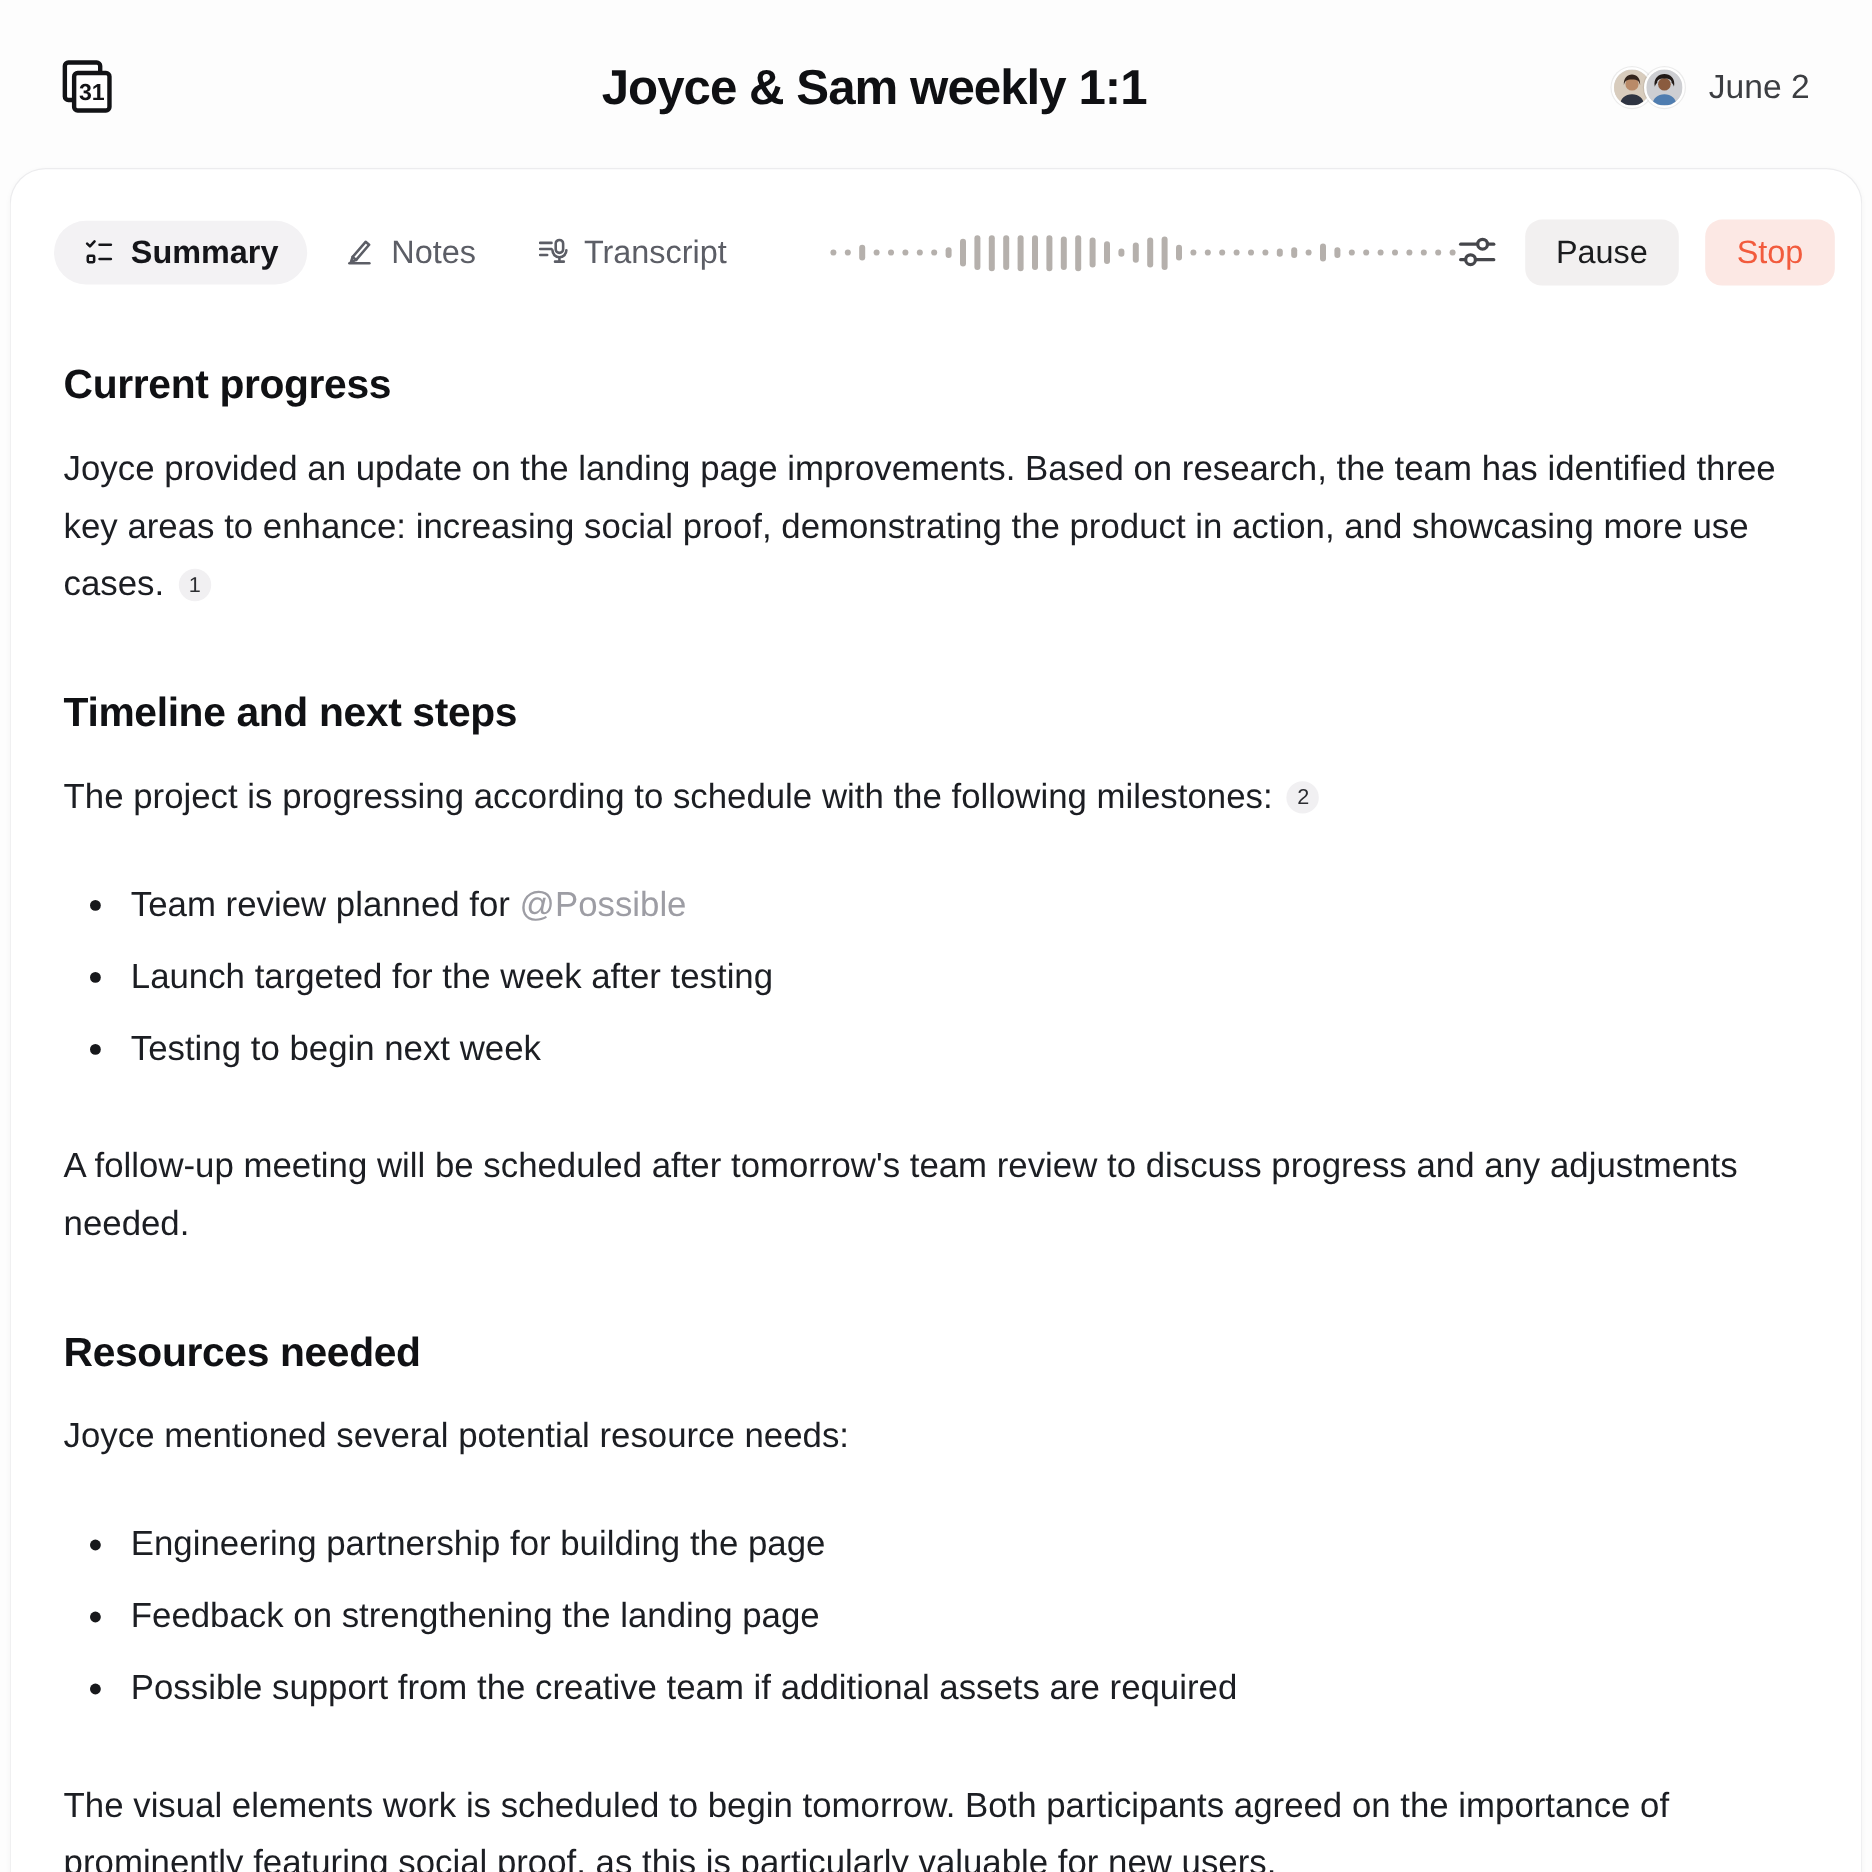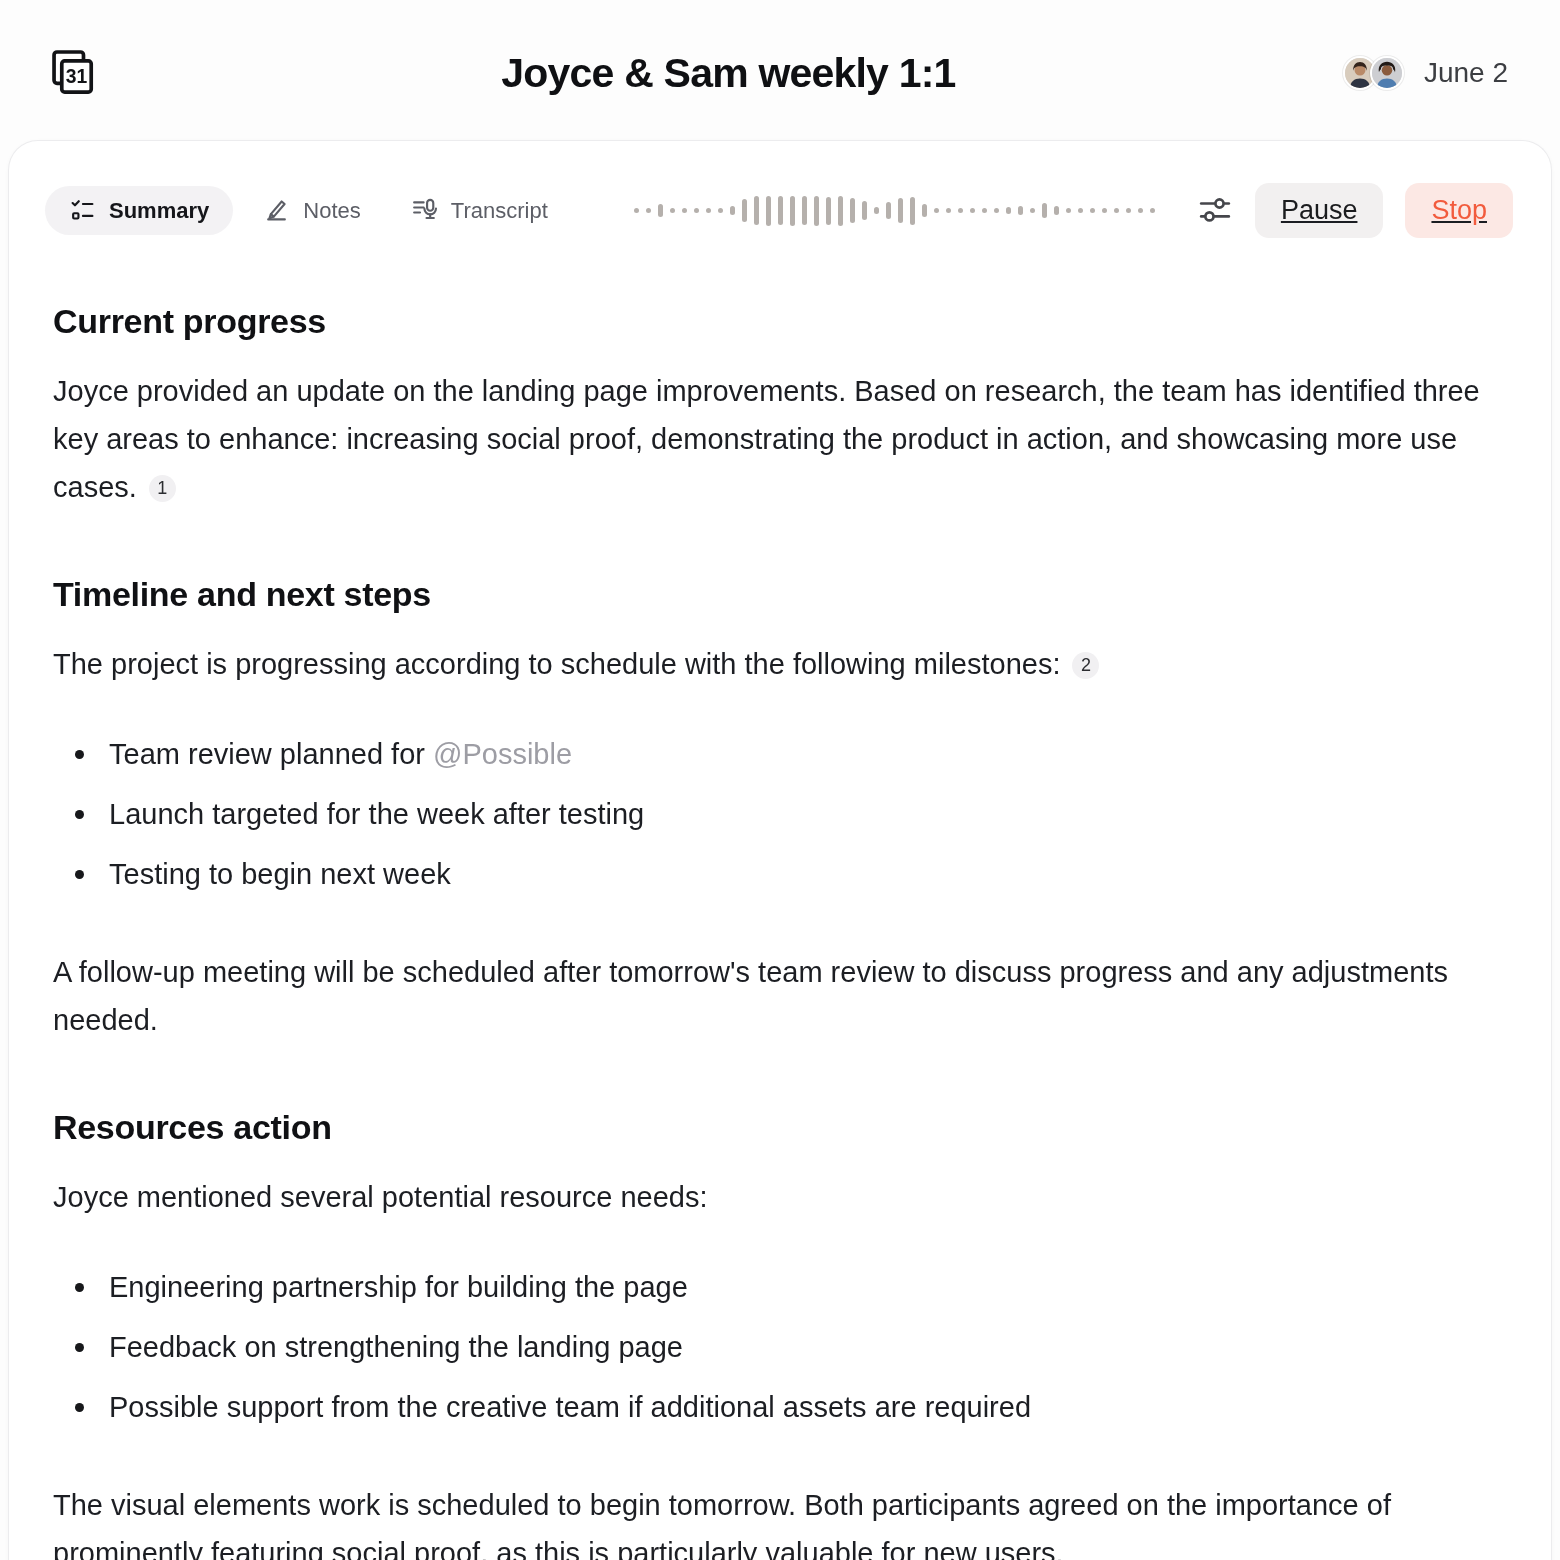--- a/index.html
+++ b/index.html
@@ -31,32 +31,32 @@
     background:#fff; border:1.5px solid var(--card-border,#ececee); border-bottom:none;
     border-radius:30px 30px 0 0;
     box-shadow:0 1px 4px rgba(0,0,0,.03);
   }
 
   
   .toolbar { display:flex; align-items:center; padding:42px 38px 0 36px; }
   .tab-bar { display:flex; align-items:center; gap:10px; }
   .tab {
     display:inline-flex; align-items:center; gap:13px;
-    font-family:inherit; font-size:22px; color:var(--muted-text,#5c5e66);
+    font-family:inherit; font-size:27px; color:var(--muted-text,#5c5e66);
     background:none; border:none; padding:11px 20px; border-radius:28px; cursor:pointer;
   }
   .tab.active { background:var(--active-tab-bg,#f3f2f4); color:#15161a; font-weight:700; padding:11px 24px; }
   .tab-icon { display:inline-flex; width:27px; height:27px; }
   .tab-icon svg { width:27px; height:27px; }
 
   .waveform { display:flex; align-items:center; gap:7px; height:44px; margin-left:66px; }
   .wave-bar { width:5px; border-radius:3px; background:var(--waveform-bar,#b5b0ac); flex:0 0 auto; }
 
   .toolbar-spacer { flex:1 1 auto; }
-  .controls { display:flex; align-items:center; gap:22px;text-decoration:underline; }
+  .controls { display:flex; align-items:center; gap:22px; }
   .icon-btn { background:none; border:none; padding:0; width:36px; height:36px; display:inline-flex; cursor:pointer; }
   .icon-btn svg { width:36px; height:36px; }
   .btn { font-family:inherit; font-size:27px; border:none; border-radius:14px; padding:12px 26px; cursor:pointer; }
   .btn-pause { background:var(--pause-bg,#f2f0f0); color:#1b1c1e; }
   .btn-stop  { background:var(--stop-bg,#fce8e4); color:var(--accent-red,#f25b3d); }
 
   
   .content { padding:0 44px; max-width:1556px; }
   .content h2 { font-size:34px; font-weight:800; letter-spacing:-0.3px; color:#101114; margin:64px 0 0; }
   .content p  { font-size:29px; line-height:48px; margin:26px 0 0; color:#1c1e23; }
@@ -207,21 +207,21 @@
       <h2>Current progress</h2>
       <p><span>Joyce provided an update on the landing page improvements. Based on research, the team has identified three key areas to enhance: increasing social proof, demonstrating the product in action, and showcasing more use cases.</span><span class="badge">1</span></p>
       <h2>Timeline and next steps</h2>
       <p><span>The project is progressing according to schedule with the following milestones:</span><span class="badge">2</span></p>
       <ul>
         <li><span>Team review planned for </span><span class="mention">@Possible</span></li>
         <li><span>Launch targeted for the week after testing</span></li>
         <li><span>Testing to begin next week</span></li>
       </ul>
       <p class="spaced"><span>A follow-up meeting will be scheduled after tomorrow's team review to discuss progress and any adjustments needed.</span></p>
-      <h2>Resources action</h2>
+      <h2>Resources needed</h2>
       <p><span>Joyce mentioned several potential resource needs:</span></p>
       <ul>
         <li><span>Engineering partnership for building the page</span></li>
         <li><span>Feedback on strengthening the landing page</span></li>
         <li><span>Possible support from the creative team if additional assets are required</span></li>
       </ul>
       <p class="spaced"><span>The visual elements work is scheduled to begin tomorrow. Both participants agreed on the importance of prominently featuring social proof, as this is particularly valuable for new users.</span></p>
     </div>
 </div>
 

